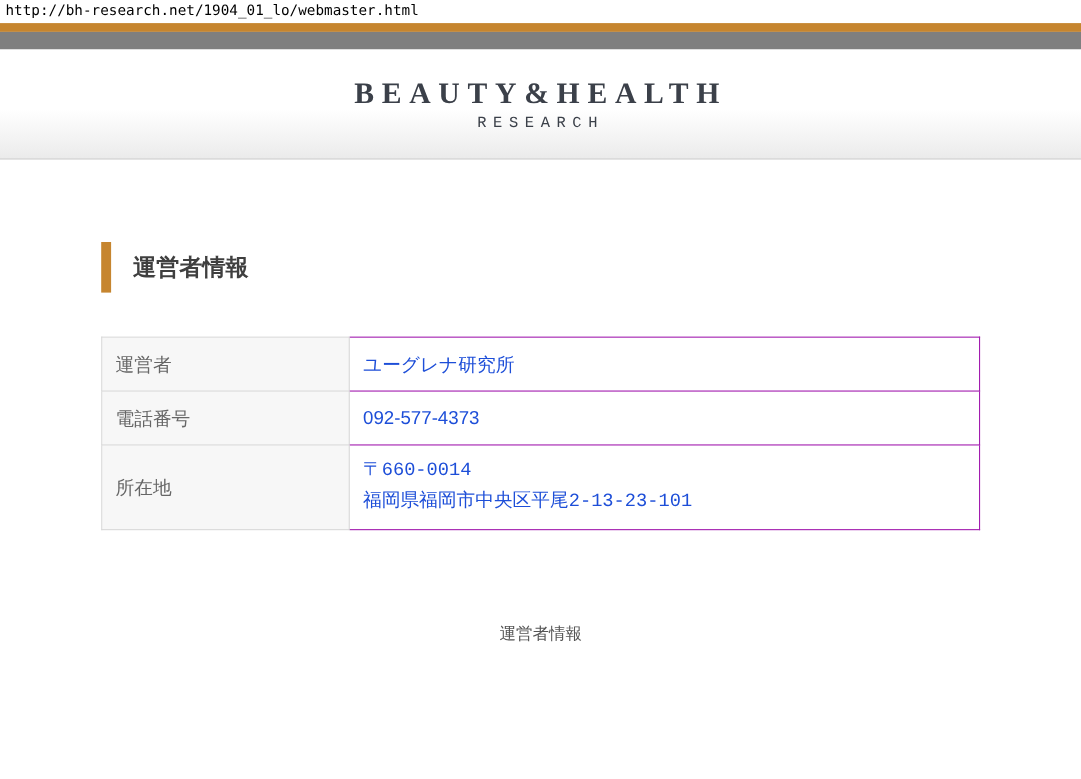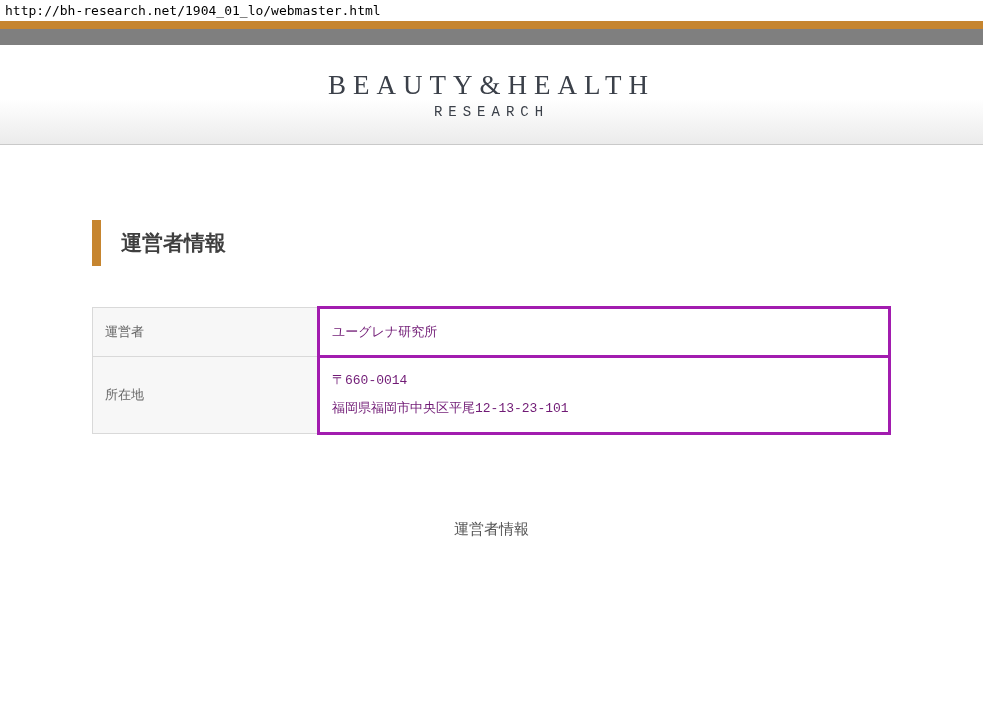--- a/index.html
+++ b/index.html
@@ -32,21 +32,21 @@
     border-bottom: 1px solid #c9c9c9;
     background: linear-gradient(to bottom, #ffffff 55%, #ebebeb 100%);
     display: flex; align-items: center; justify-content: center;
   }
   .logo {
     display: flex; flex-direction: column; align-items: center;
     text-decoration: none; cursor: pointer;
   }
   .logo-main {
     font-family: "Liberation Serif", serif;
-    font-weight: 400; font-size: 27px; letter-spacing: 7px;
+    font-weight: 700; font-size: 27px; letter-spacing: 7px;
     color: var(--logo, #3b4049);
   }
   .logo-sub {
     font-family: Liberation Mono, monospace;
     font-size: 14px; letter-spacing: 6px; margin-top: 3px;
     color: var(--logo, #3b4049);
   }
 
   
   .content { width: 799px; height: 514px; margin: 0 auto; }
@@ -61,35 +61,35 @@
     width: 9px; height: 46px;
     background: var(--accent, #c6852f);
     margin-right: 20px;
     flex: 0 0 auto;
   }
 
   .info-table {
     margin-top: 40px;
     width: 100%;
     border-collapse: collapse;
-    font-size: 13px;
+    font-size: 17px;
   }
   .info-table tr { height: 49px; }
   .info-table tr.tall { height: 77px; font-family: Liberation Mono, monospace; }
   .info-table th {
     width: 200px;
     background: #f7f7f7;
     border: 1px solid #d9d9d9;
     font-weight: normal; color: #666666;
     text-align: left; padding: 0 12px;
     vertical-align: middle;
   }
   .info-table td {
-    border: 3px solid #a21caf;
-    color: #701a75;
+    border: 1px solid #a21caf;
+    color: #1d4ed8;
     padding: 0 12px;
     vertical-align: middle;
   }
   .info-table td .line { line-height: 28px; }
 
   .footer-nav { text-align: center; margin-top: 85px; }
   .footer-link {
     font-size: 15px; color: #555555;
     text-decoration: none; cursor: pointer;
   }
@@ -117,25 +117,29 @@
     <span class="title-bar"></span>
     <span>運営者情報</span>
   </h1>
 
   <table class="info-table">
     <tbody>
       <tr>
         <th>運営者</th>
         <td>ユーグレナ研究所</td>
       </tr>
+      <tr>
+        <th>電話番号</th>
+        <td>092-577-4373</td>
+      </tr>
       <tr class="tall">
         <th>所在地</th>
         <td>
           <div class="line">〒660-0014</div>
-          <div class="line">福岡県福岡市中央区平尾12-13-23-101</div>
+          <div class="line">福岡県福岡市中央区平尾2-13-23-101</div>
         </td>
       </tr>
     </tbody>
   </table>
 
   <nav class="footer-nav">
     <a class="footer-link">運営者情報</a>
   </nav>
 
 </main>

